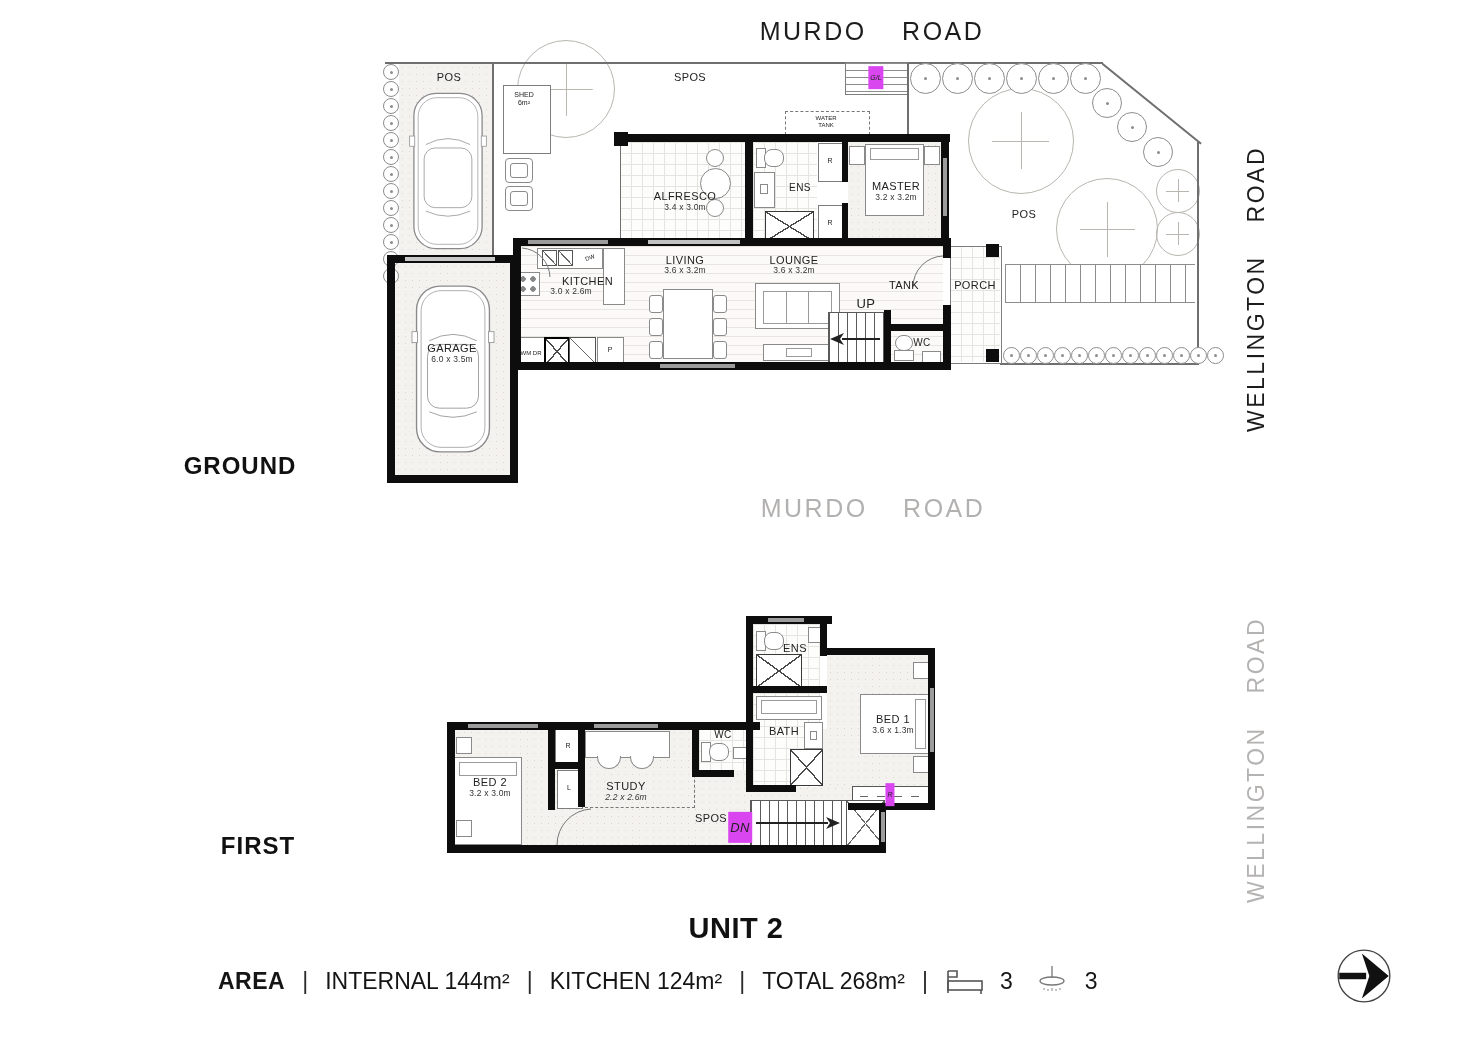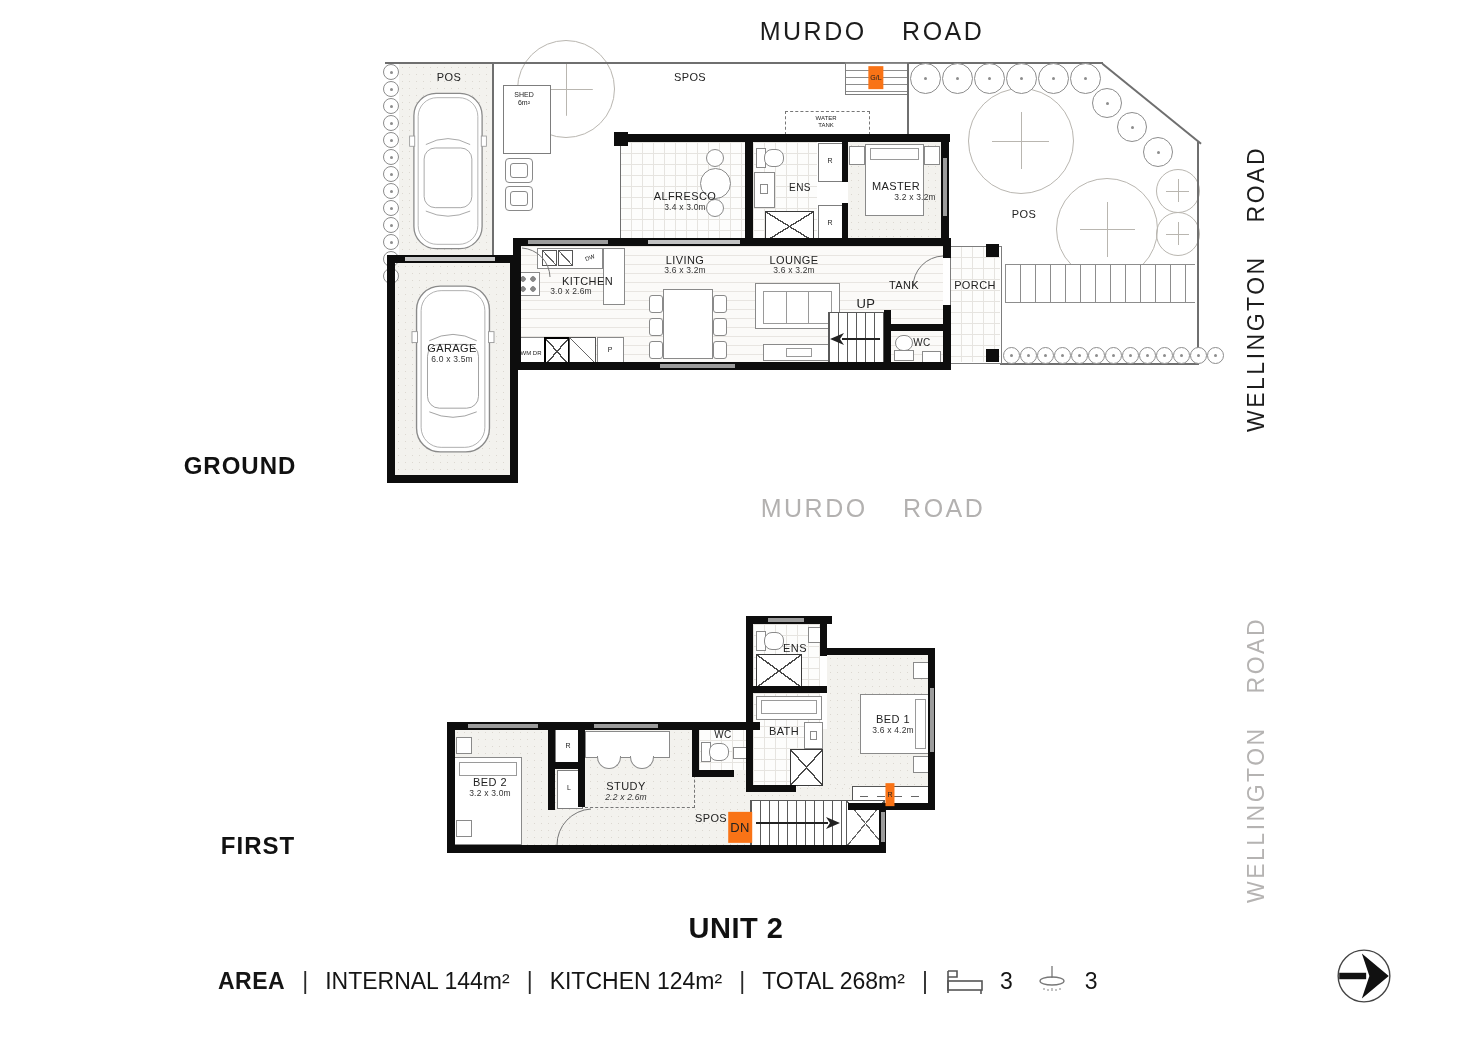--- a/index.html
+++ b/index.html
@@ -41,21 +41,21 @@
   .road.gray{color:#b3b1b0;}
   .vroad{position:absolute;writing-mode:vertical-rl;transform:rotate(180deg);font-size:23px;letter-spacing:2.5px;word-spacing:24px;color:#1c1c1c;white-space:nowrap;z-index:6;}
   .vroad.gray{color:#b5b3b2;}
   .floorlbl{position:absolute;transform:translate(-50%,-50%);font-size:24px;font-weight:700;letter-spacing:1px;color:#111;z-index:6;white-space:nowrap;}
   .title{position:absolute;transform:translate(-50%,-50%);font-size:29px;font-weight:700;letter-spacing:.5px;color:#111;z-index:6;white-space:nowrap;}
   .arearow{position:absolute;display:flex;align-items:center;gap:15px;font-size:23px;color:#151515;z-index:6;white-space:nowrap;}
   .arearow .bold{font-weight:700;letter-spacing:.5px;}
   .arearow .sep{font-weight:300;color:#2a2a2a;padding:0 2px;}
   .dash-strip{position:absolute;border:1px solid #555;background:
      repeating-linear-gradient(90deg,#666 0 8px, transparent 8px 17px) center / 82% 1px no-repeat, #fff;z-index:2;}
-  .lblbg{background:#f97316;padding:8px 2px;}
+  .lblbg{background:#d946ef;padding:8px 2px;font-style:italic;}
   svg{position:absolute;z-index:3;overflow:visible;}
 </style>
 </head>
 <body>
 
 <div class="canvas">
 
   <div class="road" style="left:872px;top:31px;">MURDO ROAD</div>
   <div class="road gray" style="left:873px;top:508px;">MURDO ROAD</div>
   <div class="vroad" style="left:1243px;top:172px;height:260px;">WELLINGTON ROAD</div>
@@ -192,21 +192,21 @@
   <div class="wall" style="left:842px;top:142px;width:6px;height:40px;"></div>
   <div class="wall" style="left:842px;top:203px;width:6px;height:40px;"></div>
 
   <div class="speckle" style="left:848px;top:142px;width:93px;height:96px;"></div>
   <div class="furn" style="left:865px;top:144px;width:57px;height:70px;">
       <div style="margin:3px 4px;height:10px;border:1px solid #9a9a9a;"></div>
     </div>
   <div class="furn" style="left:849px;top:146px;width:14px;height:17px;"></div>
   <div class="furn" style="left:924px;top:146px;width:14px;height:17px;"></div>
   <div class="lbl" style="left:896px;top:186px;">MASTER</div>
-  <div class="lbl sm" style="left:896px;top:198px;margin-left:19px;">3.2 x 3.2m</div>
+  <div class="lbl sm" style="left:896px;top:198px;">3.2 x 3.2m</div>
   <div class="wall" style="left:941px;top:134px;width:8px;height:112px;"></div>
   <div class="window" style="left:943px;top:158px;width:4px;height:58px;"></div>
 
   <div class="boards" style="left:520px;top:246px;width:423px;height:116px;"></div>
   <div class="wall" style="left:513px;top:238px;width:437px;height:8px;"></div>
   <div class="window" style="left:528px;top:240px;width:80px;height:4px;"></div>
   <div class="window" style="left:648px;top:240px;width:92px;height:4px;background:#c2c2c2;"></div>
   <div class="wall" style="left:513px;top:238px;width:8px;height:132px;"></div>
   <div class="wall" style="left:513px;top:362px;width:437px;height:8px;"></div>
   <div class="window" style="left:660px;top:364px;width:75px;height:4px;"></div>
@@ -343,21 +343,21 @@
   <div class="wall" style="left:928px;top:648px;width:7px;height:162px;"></div>
   <div class="window" style="left:930px;top:688px;width:4px;height:64px;"></div>
   <div class="wall" style="left:848px;top:803px;width:87px;height:7px;"></div>
   <div class="speckle" style="left:827px;top:655px;width:101px;height:131px;"></div>
   <div class="furn" style="left:860px;top:694px;width:68px;height:58px;">
       <div style="position:absolute;right:3px;top:4px;width:9px;height:48px;border:1px solid #9a9a9a;"></div>
     </div>
   <div class="furn" style="left:913px;top:662px;width:15px;height:15px;"></div>
   <div class="furn" style="left:913px;top:756px;width:15px;height:15px;"></div>
   <div class="lbl" style="left:893px;top:719px;">BED 1</div>
-  <div class="lbl sm" style="left:893px;top:731px;">3.6 x 4.2m</div>
+  <div class="lbl sm" style="left:893px;top:731px;">3.6 x 1.3m</div>
   <div class="dash-strip" style="left:852px;top:786px;width:76px;height:18px;"></div>
   <div class="lbl xs" style="left:890px;top:795px;"><span class="lblbg">R</span></div>
 
   <div class="lbl" style="left:711px;top:818px;">SPOS</div>
   <div class="treads" style="left:750px;top:800px;width:96px;height:45px;"></div>
   <div class="winder" style="left:846px;top:800px;width:37px;height:45px;"></div>
   <svg style="left:756px;top:815px;" width="86" height="16">
     <line x1="0" y1="8" x2="72" y2="8" stroke="#222" stroke-width="2"></line>
     <polygon points="70,2 84,8 70,14 74,8" fill="#222"></polygon>
   </svg>

